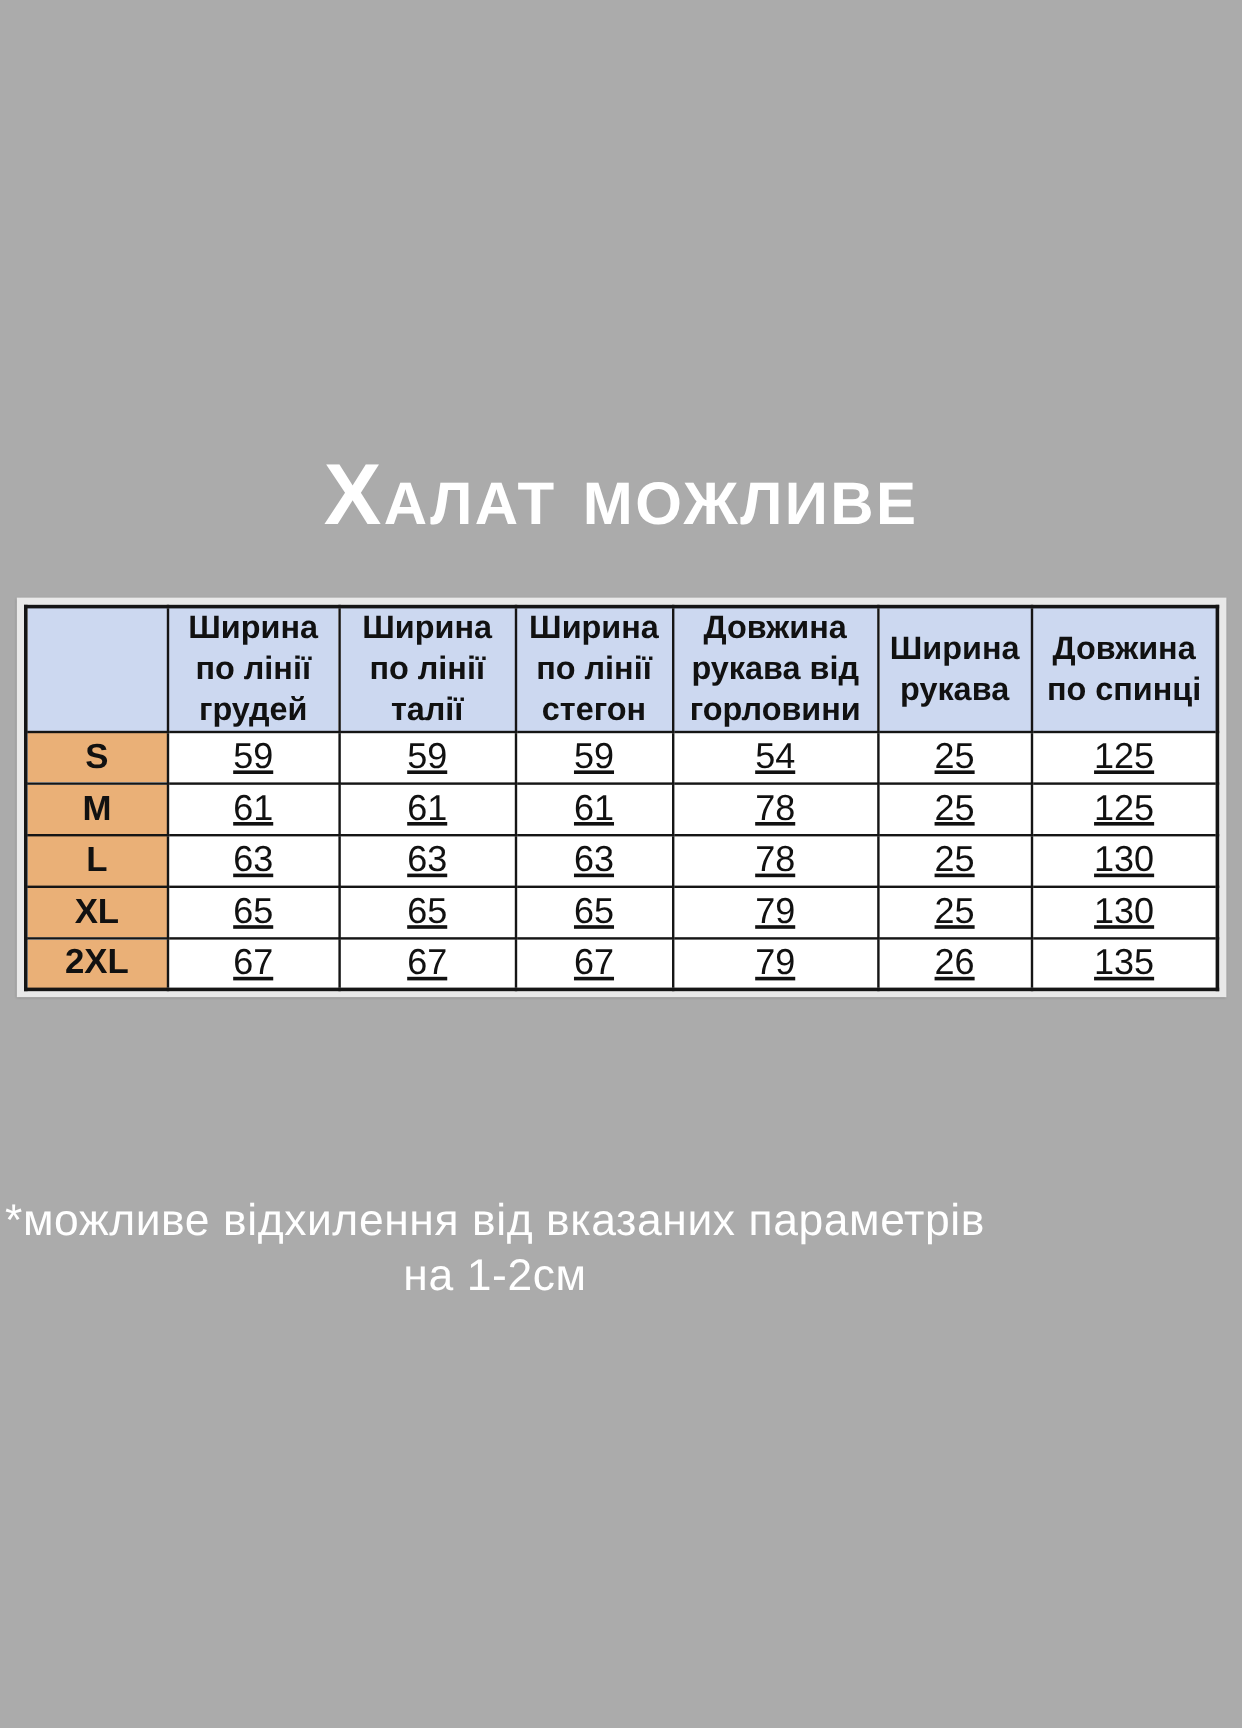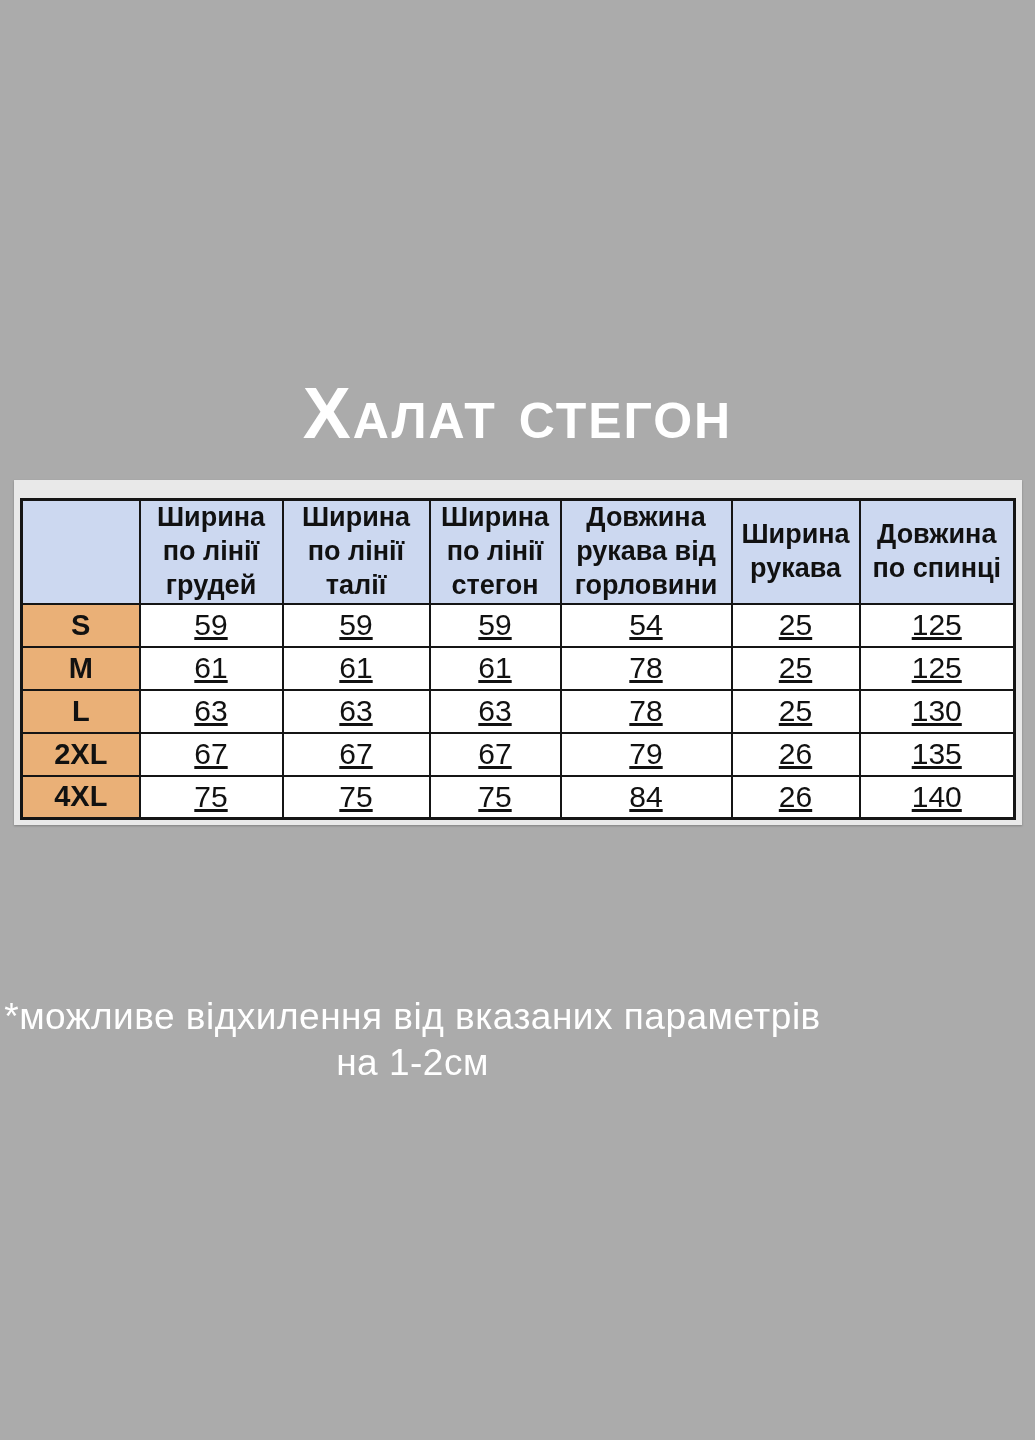--- a/index.html
+++ b/index.html
@@ -30,24 +30,24 @@
     color: var(--title-color);
     font-size: 72px;
     font-weight: 700;
     font-variant: small-caps;
     letter-spacing: 2px;
     line-height: 1.1;
   }
   .table-frame {
     position: absolute;
     left: 14px;
-    top: 480px;
+    top: 498px;
     width: 1008px;
     background: var(--frame-bg);
-    padding: 18px 9px 5px 6px;
+    padding: 6px 9px 5px 6px;
     box-shadow: 0 1px 2px rgba(0,0,0,0.25);
   }
   table.size-table {
     border-collapse: collapse;
     table-layout: fixed;
     width: 993px;
     background: var(--cell-bg);
   }
   table.size-table th,
   table.size-table td {
@@ -87,21 +87,21 @@
     color: var(--title-color);
     font-size: 37px;
     font-weight: 500;
     letter-spacing: 0.5px;
     line-height: 1.25;
   }
 </style>
 </head>
 <body>
 
-<h1 class="page-title">Халат стегон</h1>
+<h1 class="page-title">Халат можливе</h1>
 
 <div class="table-frame">
   <table class="size-table">
     <colgroup>
         <col style="width: 118px;">
         <col style="width: 143px;">
         <col style="width: 147px;">
         <col style="width: 131px;">
         <col style="width: 171px;">
         <col style="width: 128px;">
@@ -150,34 +150,34 @@
         <tr>
           <th class="size-cell">L</th>
           <td>63</td>
           <td>63</td>
           <td>63</td>
           <td>78</td>
           <td>25</td>
           <td>130</td>
         </tr>
         <tr>
+          <th class="size-cell">XL</th>
+          <td>65</td>
+          <td>65</td>
+          <td>65</td>
+          <td>79</td>
+          <td>25</td>
+          <td>130</td>
+        </tr>
+        <tr>
           <th class="size-cell">2XL</th>
           <td>67</td>
           <td>67</td>
           <td>67</td>
           <td>79</td>
           <td>26</td>
           <td>135</td>
         </tr>
-        <tr>
-          <th class="size-cell">4XL</th>
-          <td>75</td>
-          <td>75</td>
-          <td>75</td>
-          <td>84</td>
-          <td>26</td>
-          <td>140</td>
-        </tr>
       </tbody>
   </table>
 </div>
 
 <p class="footnote">*можливе відхилення від вказаних параметрів на 1-2см</p>
 
 </body></html>

